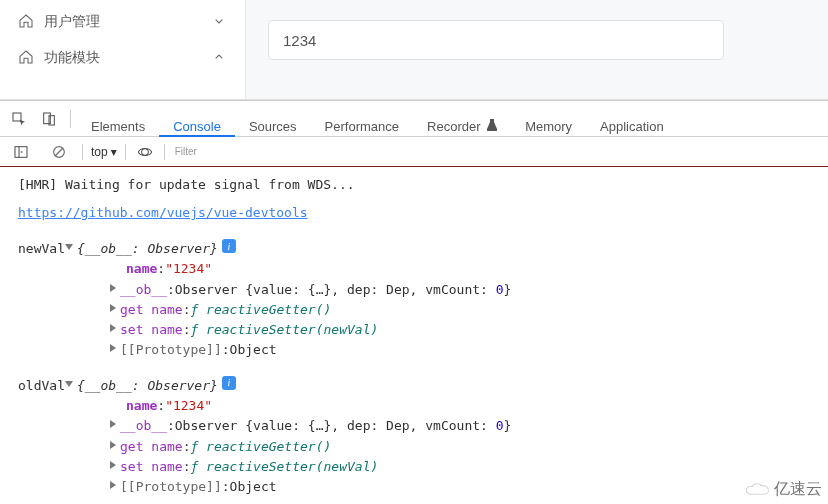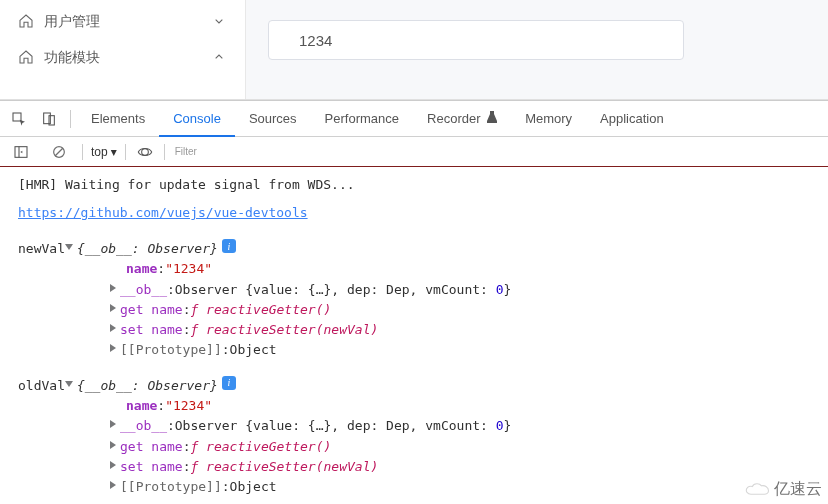--- a/index.html
+++ b/index.html
@@ -8,29 +8,29 @@
   
   .app-top { display: flex; height: 100px; border-bottom: 1px solid #e0e0e0; }
   .sidebar { width: 245px; padding: 4px 0; background: #fff; }
   .sidebar-item { display: flex; align-items: center; height: 36px; padding: 0 18px; color: #5a5a5a; font-size: 14px; cursor: pointer; }
   .sidebar-item .lbl { margin-left: 10px; flex: 1; }
   .sidebar-item .chev { color: #999; }
   .sidebar svg { width: 16px; height: 16px; stroke: #666; fill: none; stroke-width: 1.6; }
   .sidebar-partial { padding: 6px 0 0 50px; color: #555; font-size: 14px; overflow: hidden; height: 14px; }
 
   .main-pane { flex: 1; background: #f7f8fa; border-left: 1px solid #e8e8e8; padding: 20px 22px; }
-  .input-box { width: 416px; height: 40px; background: #fff; border: 1px solid #dcdfe6; border-radius: 4px; padding: 0 30px; font-size: 15px; color: #555; }
+  .input-box { width: 456px; height: 40px; background: #fff; border: 1px solid #dcdfe6; border-radius: 4px; padding: 0 14px; font-size: 15px; color: #555; }
 
   
   .devtools { position: absolute; top: 100px; left: 0; right: 0; bottom: 0; border-top: 1px solid #ccc; background: #fff; display: flex; flex-direction: column; }
   .dt-tabs { display: flex; align-items: center; height: 36px; border-bottom: 1px solid #d0d0d0; padding: 0 4px; gap: 0; }
   .dt-icon-btn { width: 30px; height: 30px; display: flex; align-items: center; justify-content: center; color: #555; cursor: pointer; }
   .dt-icon-btn svg { width: 16px; height: 16px; }
   .dt-sep { width: 1px; height: 18px; background: #ccc; margin: 0 6px; }
-  .dt-tab { padding: 0 14px; height: 36px; line-height: 36px; color: #555; cursor: pointer; font-size: 13px; }
+  .dt-tab { padding: 8px 14px; height: 36px; line-height: 36px; color: #555; cursor: pointer; font-size: 13px; }
   .dt-tab.active { color: #1a73e8; border-bottom: 2px solid #1a73e8; }
   .dt-tab-beta { display: inline-block; vertical-align: middle; margin-left: 3px; }
 
   .dt-toolbar { display: flex; align-items: center; height: 30px; border-bottom: 1px solid #7f1d1d; padding: 0 6px; gap: 8px; }
   .dt-toolbar .ctx { font-size: 12px; color: #333; display: flex; align-items: center; gap: 3px; }
   .filter-input { flex: 0 0 auto; width: 610px; height: 20px; border: none; border-bottom: 0; font-size: 10px; color: #888; padding: 0 2px; }
   .filter-input::placeholder { color: #999; }
   .tb-sep { width: 1px; height: 16px; background: #ccc; }
 
   .console-body { flex: 1; padding: 8px 18px; font-family: Consolas, Menlo, monospace; font-size: 13px; color: #303030; overflow: hidden; line-height: 1.55; }
@@ -38,21 +38,21 @@
   .log-link { color: #3b82f6; text-decoration: underline; cursor: pointer; }
   .obj-block { margin-top: 16px; }
   .obj-row { display: flex; align-items: flex-start; }
   .obj-label { color: #303030; }
   .tri { display: inline-block; width: 0; height: 0; border-top: 4px solid transparent; border-bottom: 4px solid transparent; border-left: 6px solid #77787a; margin: 4px 4px 0 0; vertical-align: top; }
   .tri.down { border-left: 4px solid transparent; border-right: 4px solid transparent; border-top: 6px solid #77787a; border-bottom: 0; margin: 5px 4px 0 0; }
   .ital { font-style: italic; }
   .k-purple { color: #9b2fbf; }
   .k-gray { color: #666; }
   .v-str { color: #c41a16; }
-  .v-fn  { font-style: italic; color: #be185d; }
+  .v-fn  { font-style: italic; color: #0f766e; }
   .v-num { color: #1c00cf; }
   .info-badge { display: inline-flex; width: 14px; height: 14px; border-radius: 3px; background: #3a8ff0; color: #fff; align-items: center; justify-content: center; font-size: 10px; font-family: Georgia, serif; font-style: italic; margin-left: 4px; }
   .nest1 { padding-left: 92px; }
   .nest2 { padding-left: 16px; }
 
   .watermark { position: absolute; right: 6px; bottom: 4px; color: #737373; font-size: 16px; font-family: "Microsoft YaHei", sans-serif; display: flex; align-items: center; gap: 2px; }
   .watermark svg { width: 28px; height: 18px; }
 </style>
 </head>
 <body>

